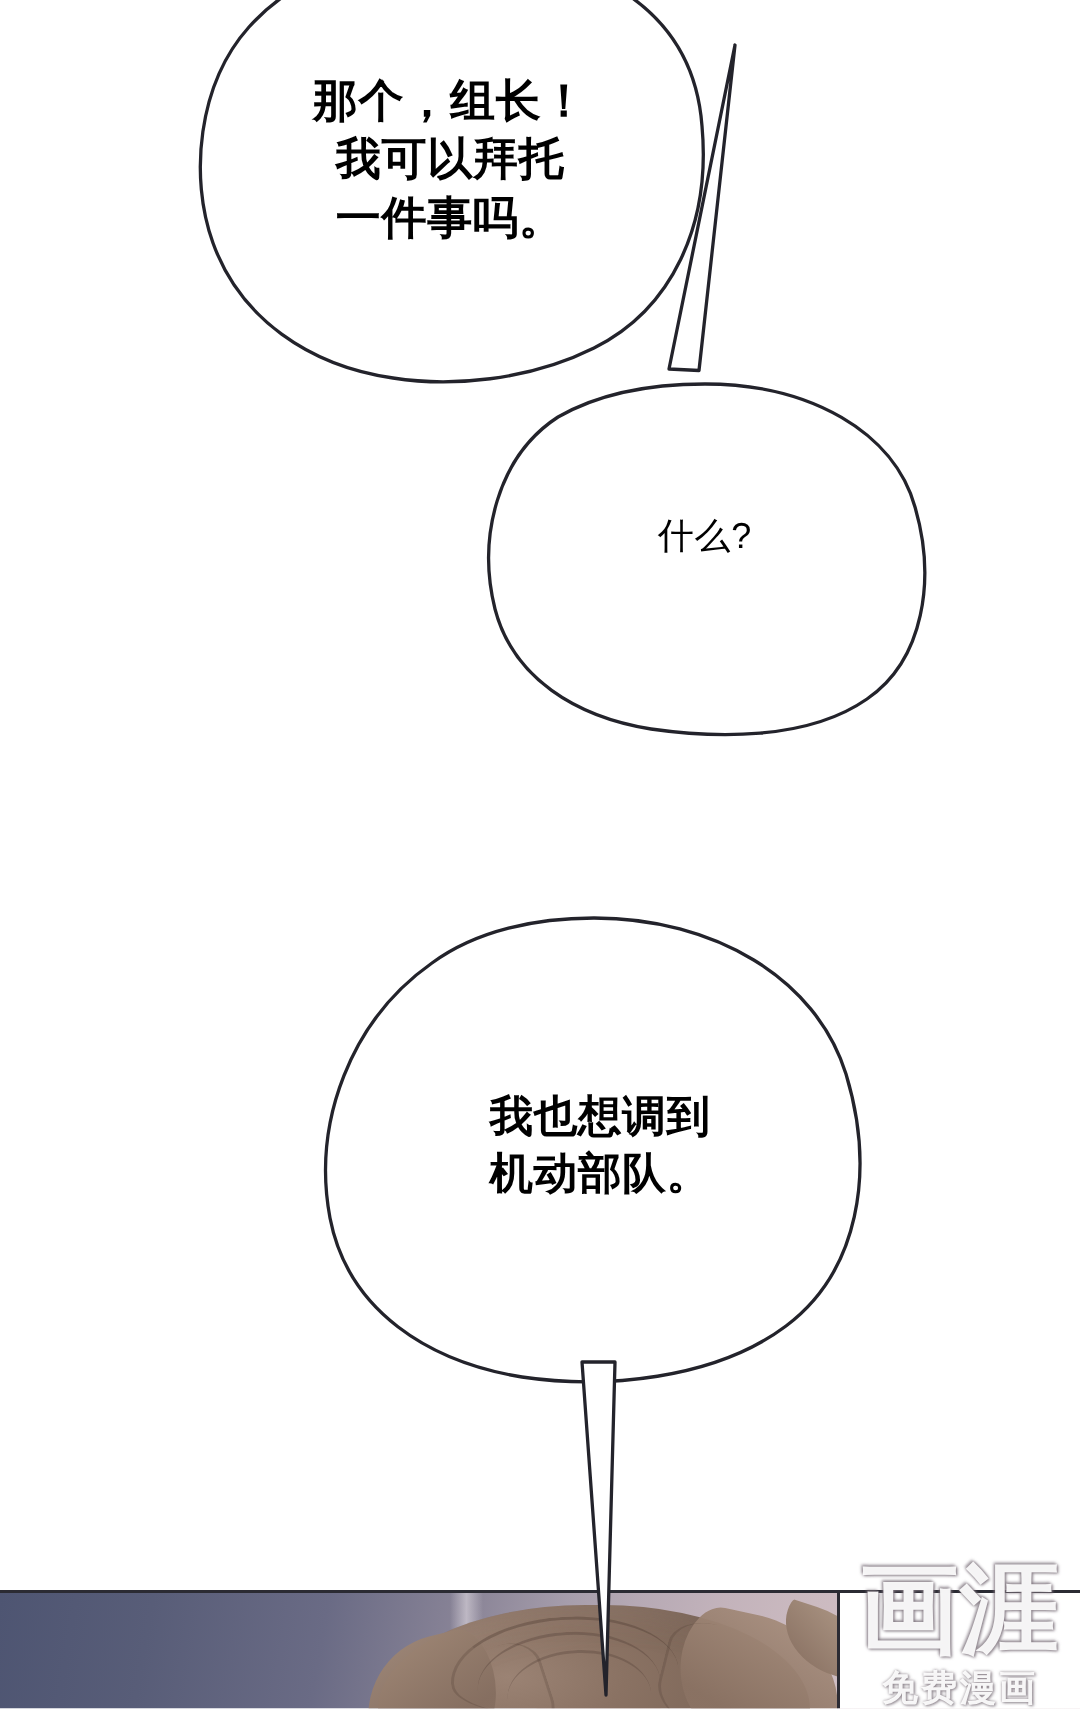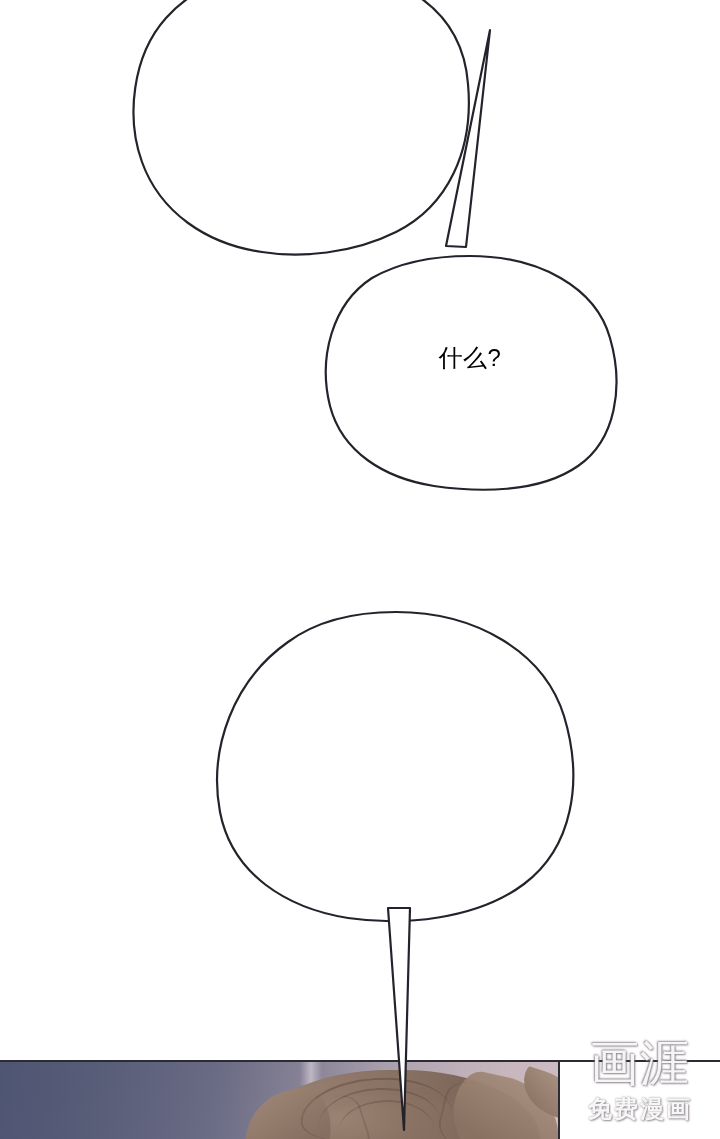--- a/index.html
+++ b/index.html
@@ -179,22 +179,22 @@
   #watermark {
     position: absolute;
     right: 2px;
     top: 1035px;
     width: 156px;
     height: 104px;
     pointer-events: none;
     text-align: center;
   }
   #wm-main {
-    font-size: 49px;
-    font-weight: 400;
+    font-size: 66px;
+    font-weight: 700;
     letter-spacing: 1px;
     line-height: 1;
     color: rgba(255,255,255,0.92);
     text-shadow:
       0 0 2px rgba(130,120,128,0.85),
       1px 1px 2px rgba(120,110,120,0.75),
       -1px -1px 2px rgba(120,110,120,0.6);
     white-space: nowrap;
     padding-top: 4px;
   }
@@ -265,22 +265,27 @@
            C 286 908 232 874 220 812
            C 208 748 234 680 288 642
            C 318 620 358 612 396 612 Z"></path>
 
       <path d="M 388 908
            L 404 1130
            L 410 908 Z"></path>
     </g>
   </svg>
 
+  <div class="bubble-text b1">那个，组长！
+我可以拜托
+一件事吗。</div>
 
   <div class="bubble-text b2">什么?</div>
 
+  <div class="bubble-text b3">我也想调到
+机动部队。</div>
 
   <div id="watermark">
     <div id="wm-main">画涯</div>
     <div id="wm-sub">免费漫画</div>
   </div>
 
 </div>
 
 </body></html>

